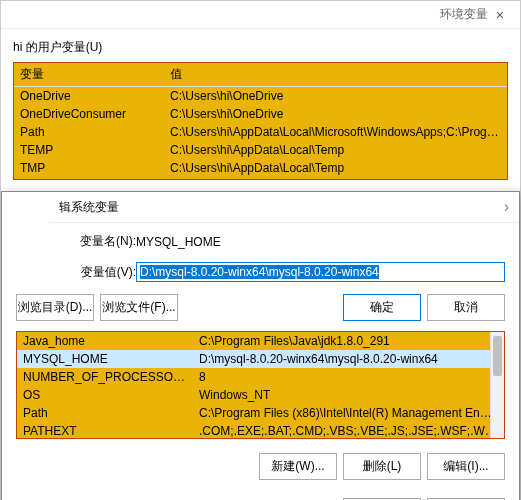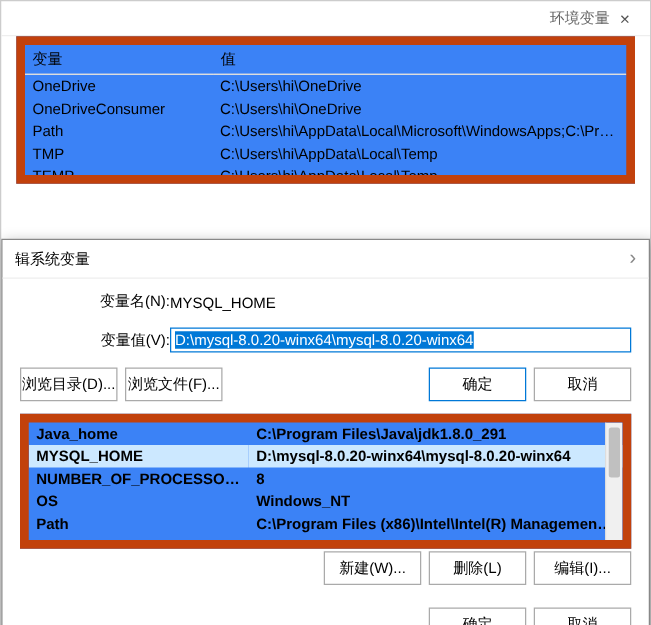--- a/index.html
+++ b/index.html
@@ -20,25 +20,25 @@
     align-items: center;
     padding: 0 8px;
     border-bottom: 1px solid #eee;
     color: #666;
     justify-content: flex-end;
   }
   .close-x { font-size: 14px; color: #555; padding: 0 8px; cursor: default; }
   .section-label { padding: 10px 12px 6px 12px; }
   .table-outer {
     margin: 0 12px;
-    border: 7px solid #c2410c;
+    border: 1px solid #c2410c;
     height: 118px;
     overflow: hidden;
     position: relative;
-    background: #3b82f6;
+    background: #eab308;
   }
   .table-outer.lower { height: 108px; }
   .tbl { width: 100%; border-collapse: collapse; table-layout: fixed; }
   .tbl th {
     text-align: left;
     font-weight: normal;
     padding: 3px 6px;
     border-bottom: 1px solid #ddd;
     border-right: 1px solid transparent;
   }
@@ -76,20 +76,21 @@
     border: 1px solid #888;
     box-shadow: 2px 2px 10px rgba(0,0,0,0.25);
     z-index: 10;
   }
   .edit-titlebar {
     display: flex;
     justify-content: space-between;
     align-items: center;
     padding: 6px 10px;
     border-bottom: 1px solid #eee;
+    margin-left: 47px;
   }
   .edit-body { padding: 10px 14px 12px 14px; }
   .form-row {
     display: flex;
     align-items: center;
     margin-bottom: 12px;
   }
   .form-row label { width: 120px; text-align: right; }
   .form-row .val-static { flex: 1; }
   .sel-text { background: #0078d7; color: #fff; }
@@ -121,20 +122,21 @@
 </style>
 </head>
 <body>
 
 <div class="window">
   <div class="titlebar">
     <span>环境变量</span>
     <span class="close-x">×</span>
   </div>
 
+  <div class="section-label">hi 的用户变量(U)</div>
 
   <div class="table-outer">
     <table class="tbl">
       <colgroup>
           <col class="col-name">
           <col>
         </colgroup>
       <thead>
         <tr>
           <th>变量</th>
@@ -148,25 +150,25 @@
           </tr>
         <tr>
             <td>OneDriveConsumer</td>
             <td>C:\Users\hi\OneDrive</td>
           </tr>
         <tr>
             <td>Path</td>
             <td>C:\Users\hi\AppData\Local\Microsoft\WindowsApps;C:\Program Fi...</td>
           </tr>
         <tr>
+            <td>TEMP</td>
+            <td>C:\Users\hi\AppData\Local\Temp</td>
+          </tr>
+        <tr>
             <td>TMP</td>
-            <td>C:\Users\hi\AppData\Local\Temp</td>
-          </tr>
-        <tr>
-            <td>TEMP</td>
             <td>C:\Users\hi\AppData\Local\Temp</td>
           </tr>
       </tbody>
     </table>
   </div>
 
   <div class="edit-dialog">
     <div class="edit-titlebar">
       <span>辑系统变量</span>
       <span style="font-size:16px;color:#888;">›</span>
@@ -186,21 +188,21 @@
         <div class="btn-row">
           <button>浏览目录(D)...</button>
           <button>浏览文件(F)...</button>
         </div>
         <div class="btn-row">
           <button class="primary">确定</button>
           <button>取消</button>
         </div>
       </div>
 
-      <div class="table-outer lower" style="margin:10px 0 0 0;font-weight:bold;">
+      <div class="table-outer lower" style="margin:10px 0 0 0;">
         <table class="tbl">
           <colgroup>
               <col class="col-name2">
               <col>
             </colgroup>
           <tbody>
             <tr>
                 <td>Java_home</td>
                 <td>C:\Program Files\Java\jdk1.8.0_291</td>
               </tr>
@@ -222,21 +224,21 @@
               </tr>
             <tr>
                 <td>PATHEXT</td>
                 <td>.COM;.EXE;.BAT;.CMD;.VBS;.VBE;.JS;.JSE;.WSF;.WSH;.MSC</td>
               </tr>
           </tbody>
         </table>
         <div class="scrollbar"></div>
       </div>
 
-      <div class="btn-row right" style="margin-top:2px;">
+      <div class="btn-row right" style="margin-top:14px;">
         <button>新建(W)...</button>
         <button>删除(L)</button>
         <button>编辑(I)...</button>
       </div>
 
       <div class="btn-row right" style="margin-top:18px;">
         <button>确定</button>
         <button>取消</button>
       </div>
     </div>

